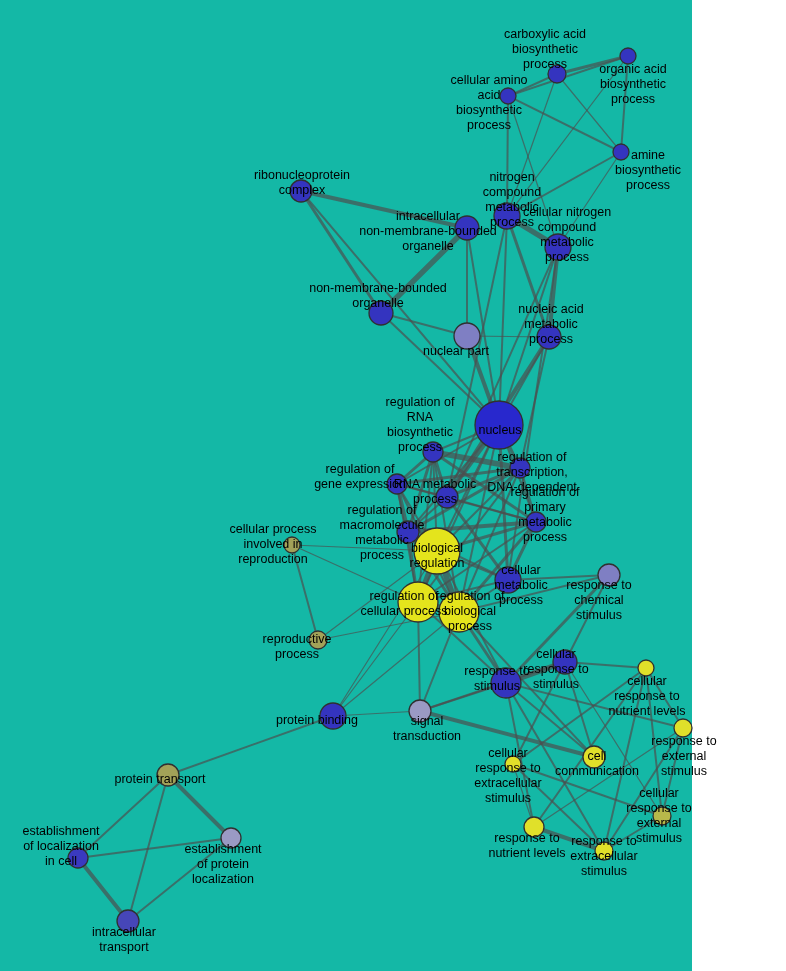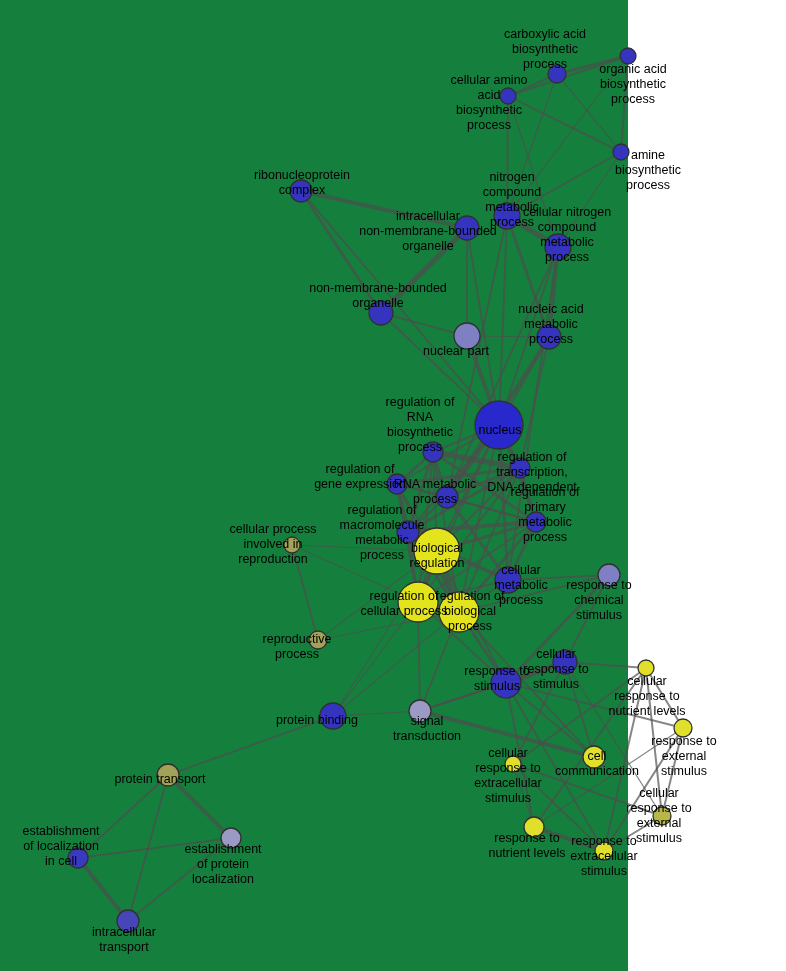--- a/index.html
+++ b/index.html
@@ -6,23 +6,23 @@
     margin: 0;
     padding: 0;
     background: #ffffff;
     width: 786px;
     height: 971px;
     overflow: hidden;
     font-family: "Liberation Sans", sans-serif;
   }
   .network-canvas {
     position: relative;
-    width: 628px;
+    width: 692px;
     height: 971px;
-    background: #15803d;
+    background: #14b8a6;
   }
   svg {
     display: block;
   }
   svg text {
     font-family: "Liberation Sans", sans-serif;
     font-size: 12.5px;
     fill: #000000;
     text-anchor: middle;
     pointer-events: none;

